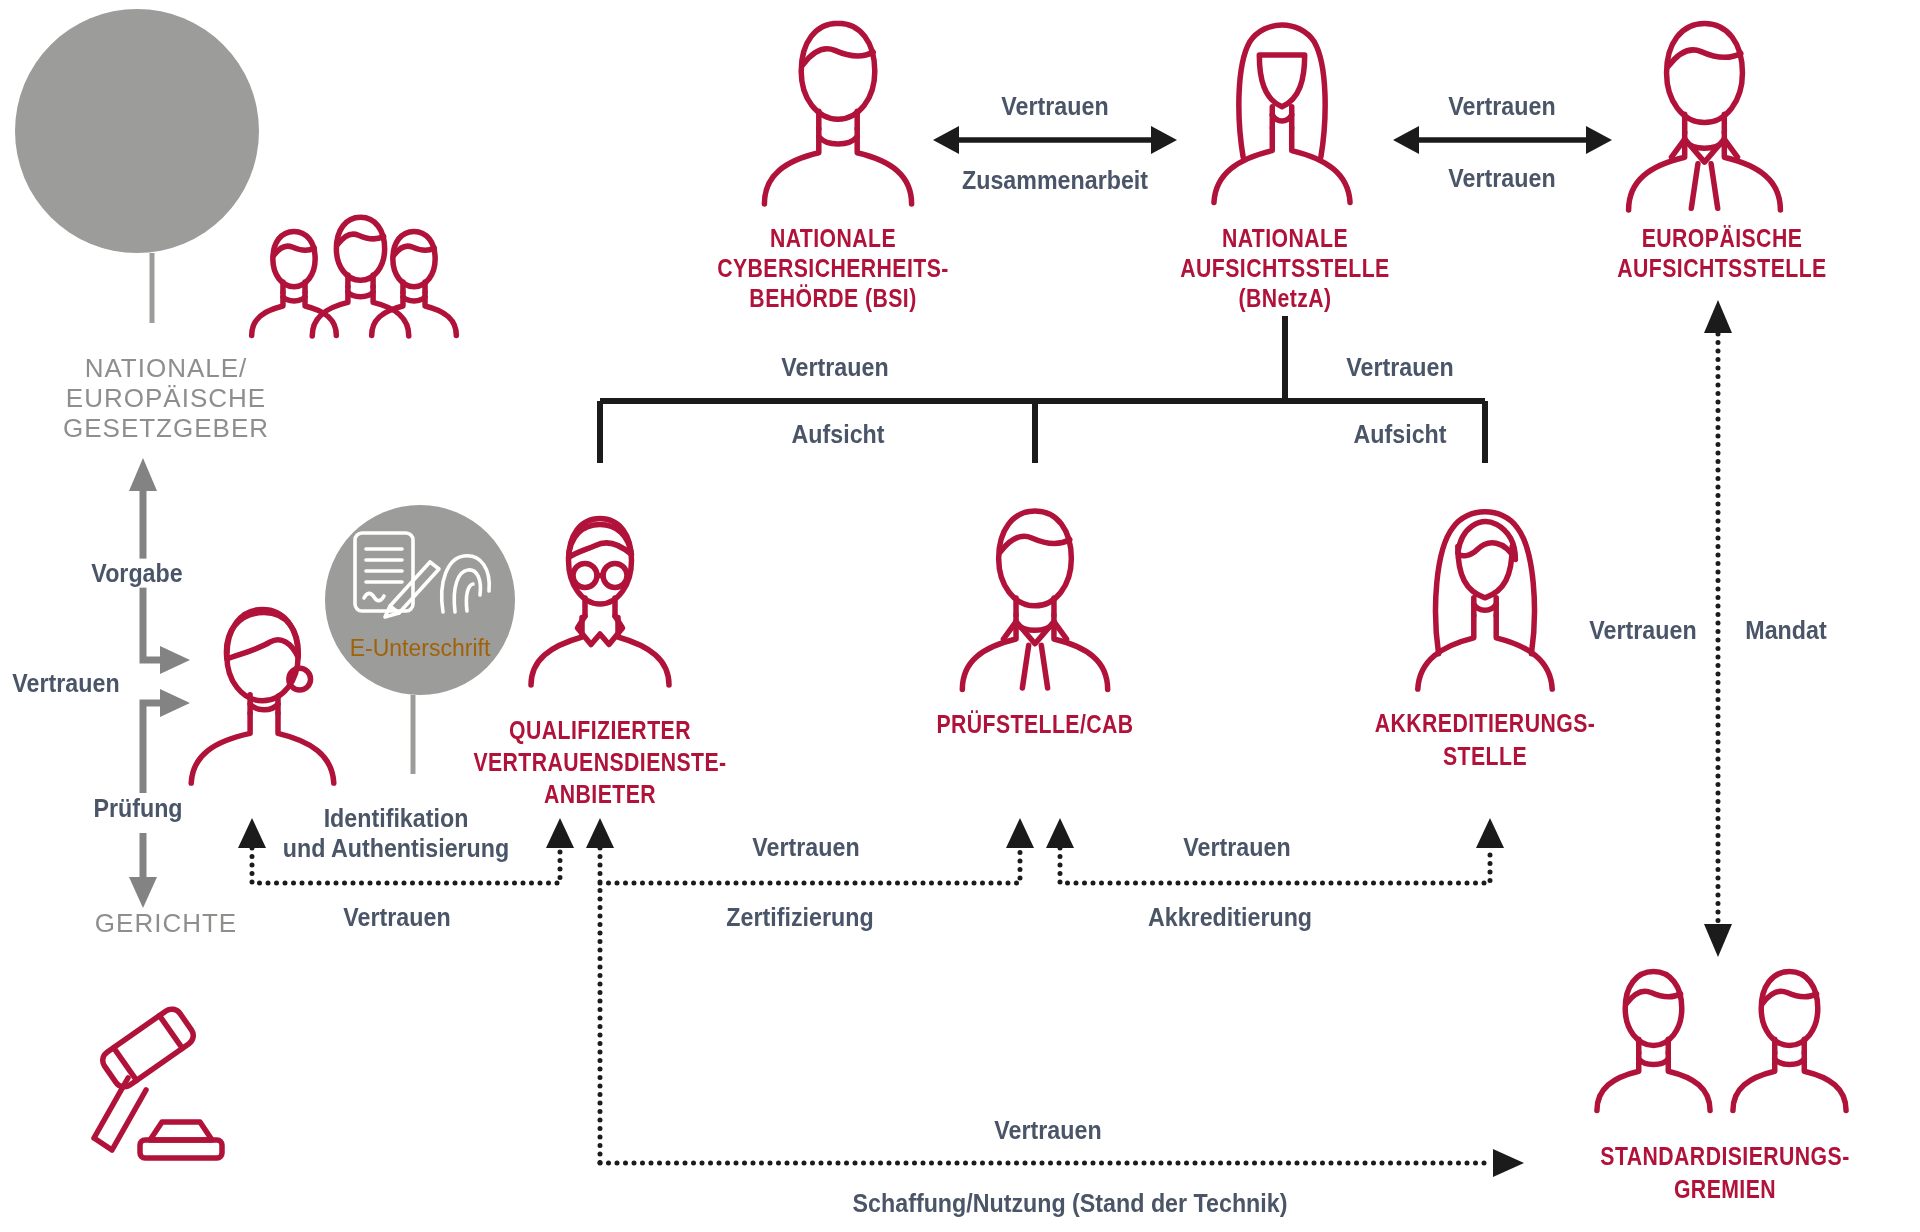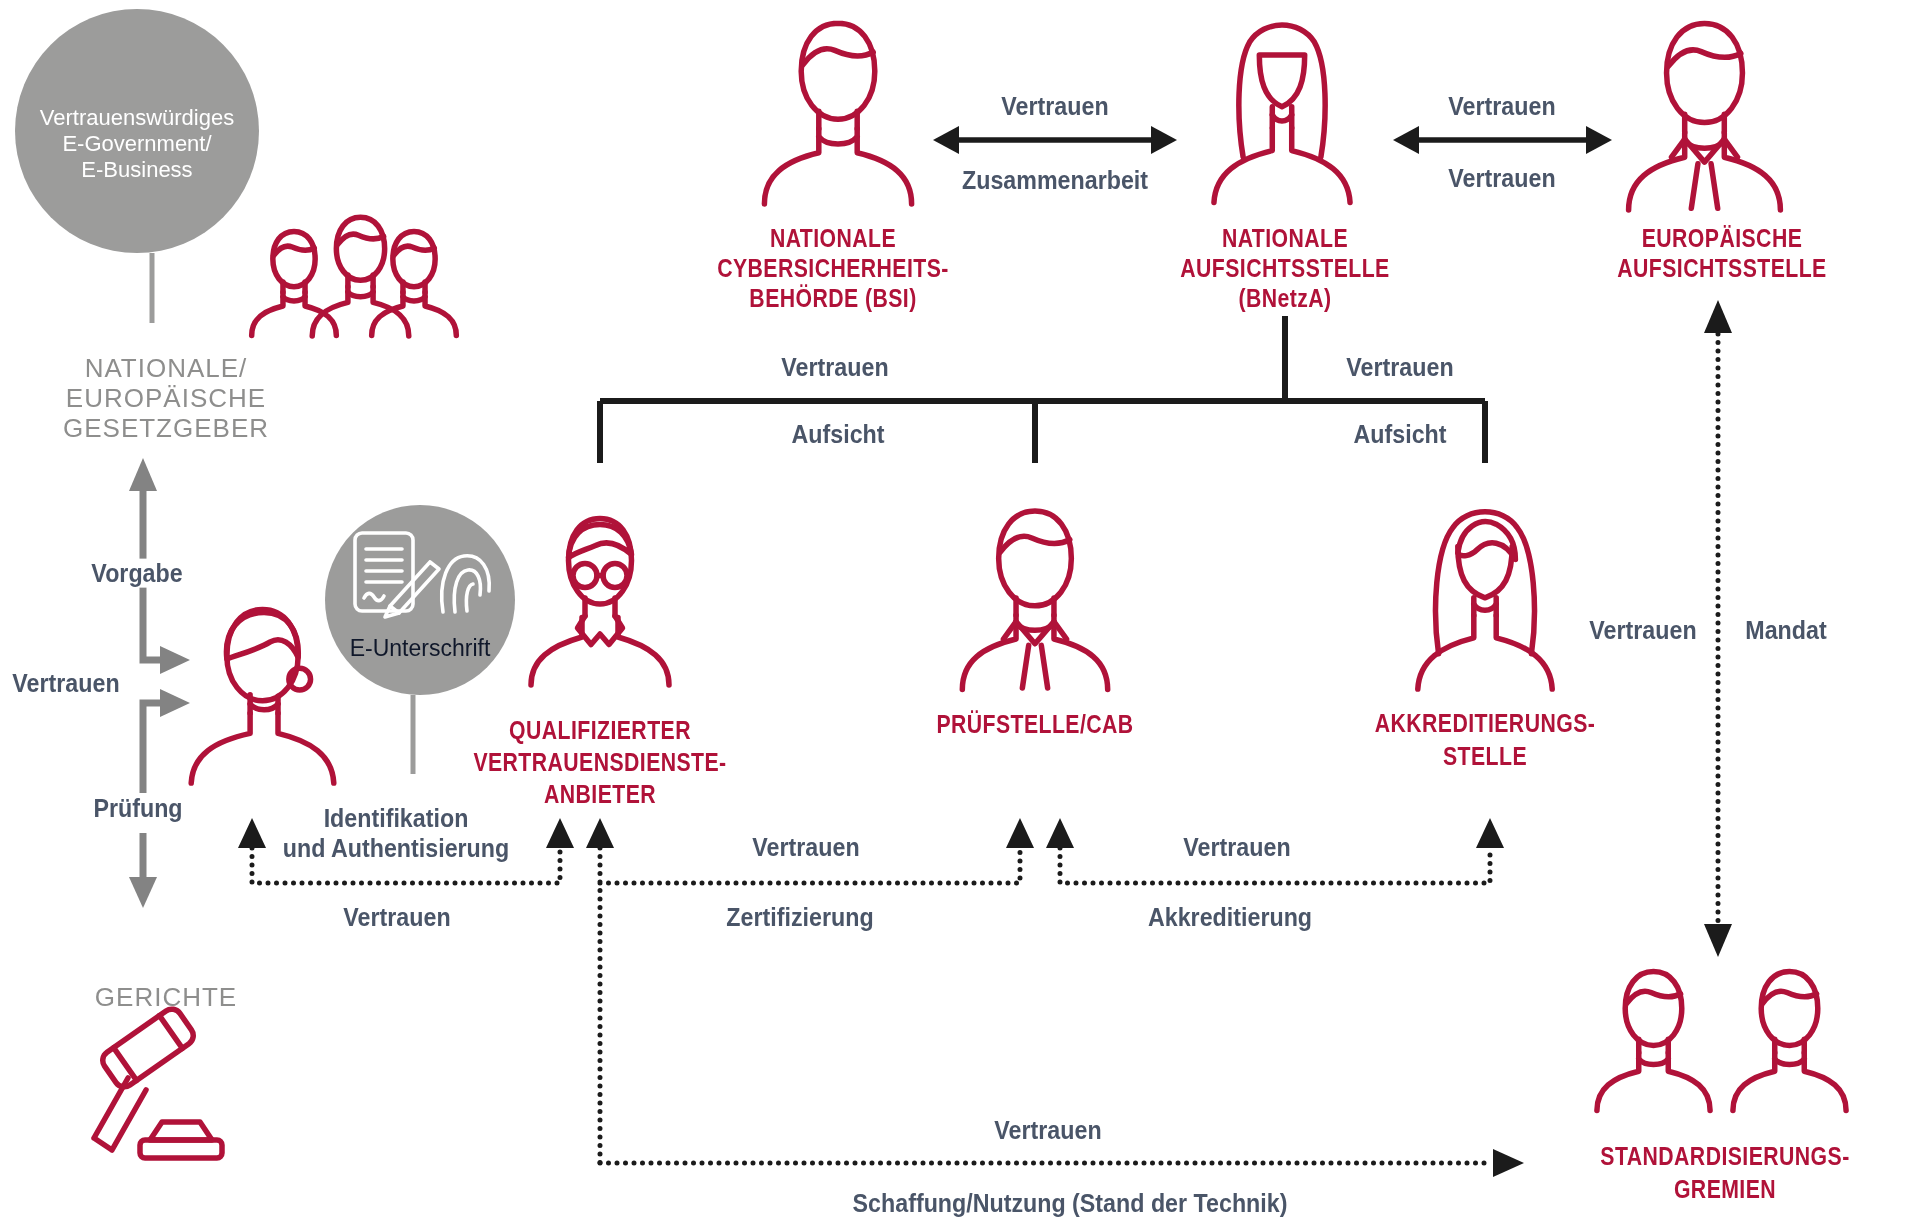--- a/index.html
+++ b/index.html
@@ -7,21 +7,21 @@
          font-family:"Liberation Sans","DejaVu Sans",sans-serif;}
   #art{position:absolute;left:0;top:0;}
   .lbl{position:absolute;white-space:nowrap;text-align:center;
        transform:translate(-50%,-50%);line-height:1.15;}
   .sx85{transform:translate(-50%,-50%) scaleX(0.85);}
   .sx93{transform:translate(-50%,-50%) scaleX(0.93);}
   .dark{font-size:25px;font-weight:700;color:#4A5568;}
   .redcaps{font-size:25px;font-weight:700;color:#B01239;letter-spacing:.5px;}
   .graycaps{font-size:26px;font-weight:400;color:#8E8E8D;letter-spacing:1px;margin-left:20px;}
   .white22{font-size:22px;font-weight:400;color:#ffffff;line-height:26px;}
-  .white23{font-size:23px;font-weight:400;color:#0f172a;}
+  .white23{font-size:23px;font-weight:400;color:#a16207;}
   .bg{background:#ffffff;padding:0 7px;}
   .lh30{line-height:30px;} .lh32{line-height:32px;} .lh33{line-height:33px;}
 </style>
 </head>
 <body>
 
 <div id="stage">
 
 <svg id="art" width="1920" height="1232" viewBox="0 0 1920 1232">
   <defs>
@@ -167,36 +167,31 @@
     <polygon points="600,818 586,848 614,848"></polygon>
     <polygon points="1020,818 1006,848 1034,848"></polygon>
     <polygon points="1060,818 1046,848 1074,848"></polygon>
     <polygon points="1490,818 1476,848 1504,848"></polygon>
     <polygon points="1524,1163 1493,1149 1493,1177"></polygon>
     <polygon points="1718,300 1704,333 1732,333"></polygon>
     <polygon points="1718,957 1704,924 1732,924"></polygon>
   </g>
 </svg>
 
-  <div class="lbl white22" style="left:137px;top:144px">
-    <div>Vertrauenswürdiges</div>
-    <div>E-Government/</div>
-    <div>E-Business</div>
-  </div>
 
   <div class="lbl graycaps lh30" style="left:146px;top:398px">
     <div>NATIONALE/</div>
     <div>EUROPÄISCHE</div>
     <div>GESETZGEBER</div>
   </div>
 
   <div class="lbl dark sx93 bg" style="left:137px;top:573px">Vorgabe</div>
   <div class="lbl dark sx93" style="left:66px;top:683px">Vertrauen</div>
   <div class="lbl dark sx93 bg" style="left:138px;top:808px">Prüfung</div>
-  <div class="lbl graycaps" style="left:146px;top:998px">GERICHTE</div>
+  <div class="lbl graycaps" style="left:146px;top:924px">GERICHTE</div>
 
   <div class="lbl white23" style="left:420px;top:648px">E-Unterschrift</div>
 
   <div class="lbl dark sx93 lh30" style="left:396px;top:833px">
     <div>Identifikation</div>
     <div>und Authentisierung</div>
   </div>
   <div class="lbl dark sx93" style="left:397px;top:917px">Vertrauen</div>
 
   <div class="lbl redcaps sx85 lh30" style="left:833px;top:268px">

